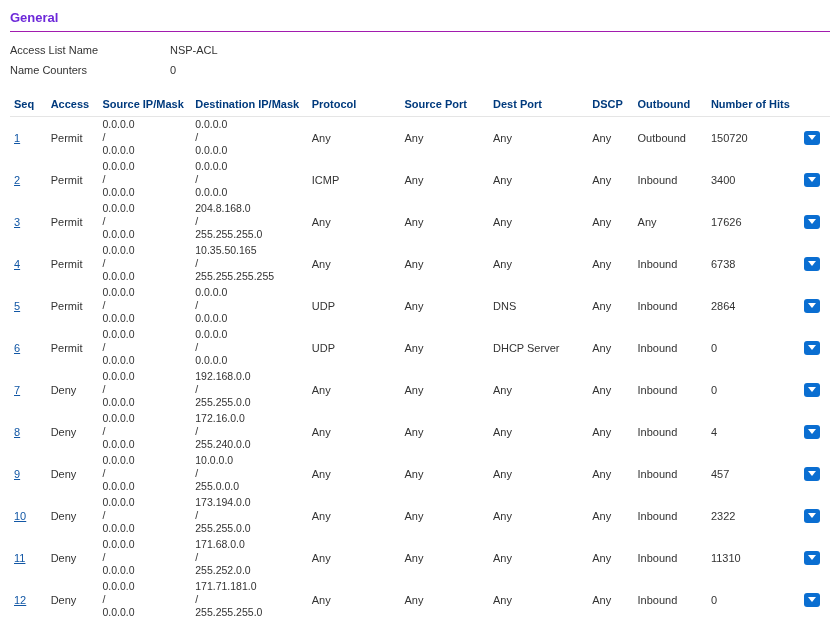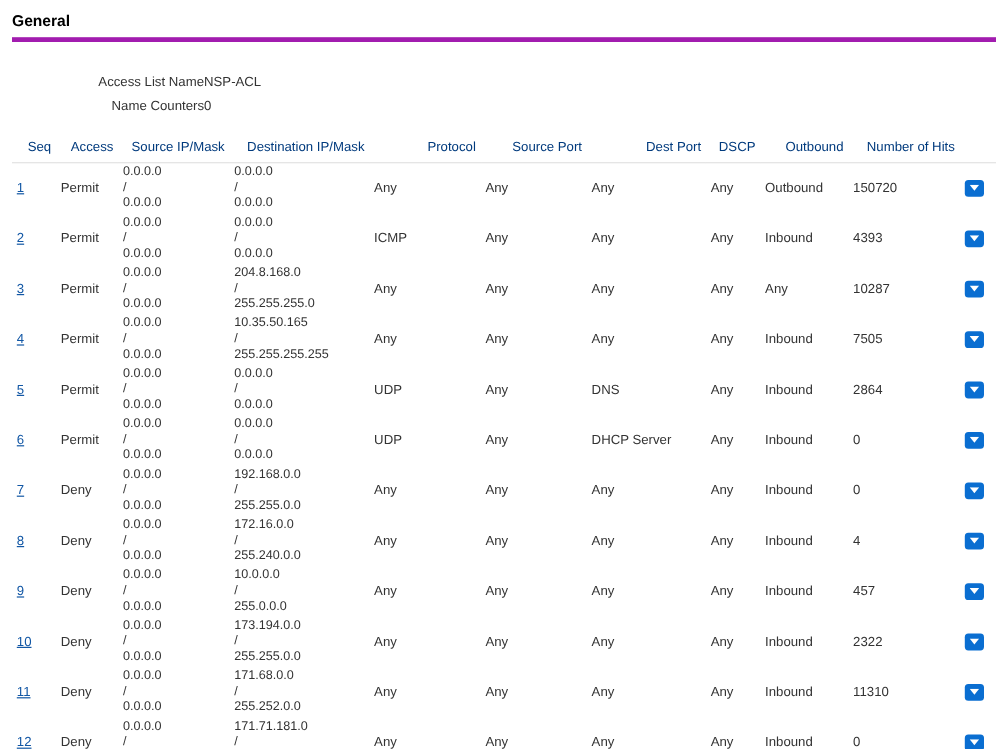--- a/index.html
+++ b/index.html
@@ -5,49 +5,48 @@
     * { box-sizing: border-box; margin: 0; padding: 0; }
     body {
       font-family: Arial, Helvetica, sans-serif;
       font-size: 11px;
       color: #333;
       background: #fff;
       padding: 6px 10px;
       width: 840px;
     }
     .section-title {
-      color: #000000;
+      color: #6d28d9;
       font-weight: bold;
       font-size: 13px;
       padding: 4px 0 6px 0;
-      border-bottom: 4px solid #a21caf;
-      margin-bottom: 24px;
+      border-bottom: 1px solid #a21caf;
+      margin-bottom: 8px;
     }
     .kv-row {
       display: flex;
       padding: 4px 0;
-      text-align: right;
     }
     .kv-label {
       width: 160px;
       color: #333;
     }
     .kv-value {
       color: #333;
     }
     table.acl {
       width: 100%;
       border-collapse: collapse;
       margin-top: 16px;
       table-layout: fixed;
     }
     table.acl thead th {
-      text-align: right;
+      text-align: left;
       color: #003a7d;
-      font-weight: normal;
+      font-weight: bold;
       font-size: 11px;
       padding: 2px 4px 6px 4px;
       vertical-align: bottom;
       border-bottom: 1px solid #e5e5e5;
       margin-left: 15px;
     }
     table.acl tbody td {
       padding: 0 4px;
       vertical-align: middle;
       height: 42px;
@@ -179,21 +178,21 @@
         <span>0.0.0.0</span>
         <span>/</span>
         <span>0.0.0.0</span>
       </div>
     </td>
     <td>ICMP</td>
     <td>Any</td>
     <td>Any</td>
     <td>Any</td>
     <td>Inbound</td>
-    <td>4393</td>
+    <td>3400</td>
     <td>
       <span class="menu-btn">
         <svg width="8" height="6" viewBox="0 0 8 6">
           <path d="M0 0 L8 0 L4 5 Z" fill="#fff"></path>
         </svg>
       </span>
     </td>
   </tr>
 
   <tr>
@@ -211,21 +210,21 @@
         <span>204.8.168.0</span>
         <span>/</span>
         <span>255.255.255.0</span>
       </div>
     </td>
     <td>Any</td>
     <td>Any</td>
     <td>Any</td>
     <td>Any</td>
     <td>Any</td>
-    <td>10287</td>
+    <td>17626</td>
     <td>
       <span class="menu-btn">
         <svg width="8" height="6" viewBox="0 0 8 6">
           <path d="M0 0 L8 0 L4 5 Z" fill="#fff"></path>
         </svg>
       </span>
     </td>
   </tr>
 
   <tr>
@@ -243,21 +242,21 @@
         <span>10.35.50.165</span>
         <span>/</span>
         <span>255.255.255.255</span>
       </div>
     </td>
     <td>Any</td>
     <td>Any</td>
     <td>Any</td>
     <td>Any</td>
     <td>Inbound</td>
-    <td>7505</td>
+    <td>6738</td>
     <td>
       <span class="menu-btn">
         <svg width="8" height="6" viewBox="0 0 8 6">
           <path d="M0 0 L8 0 L4 5 Z" fill="#fff"></path>
         </svg>
       </span>
     </td>
   </tr>
 
   <tr>

